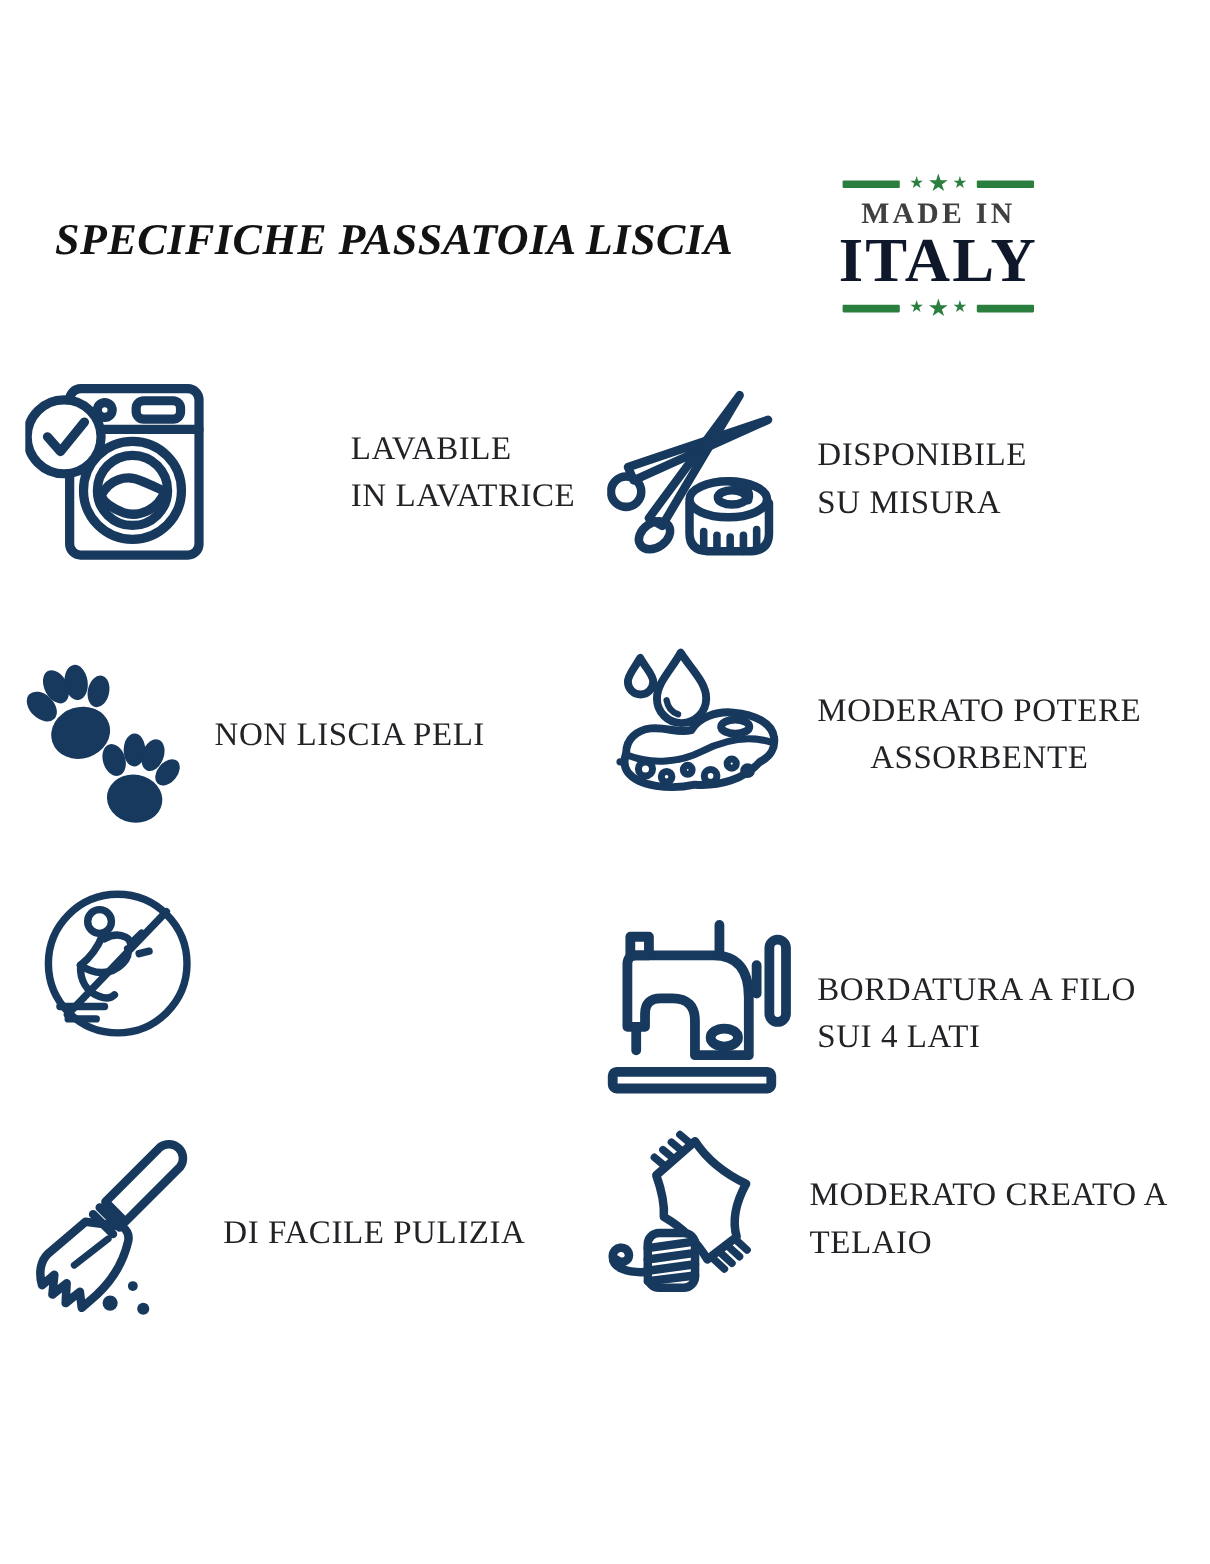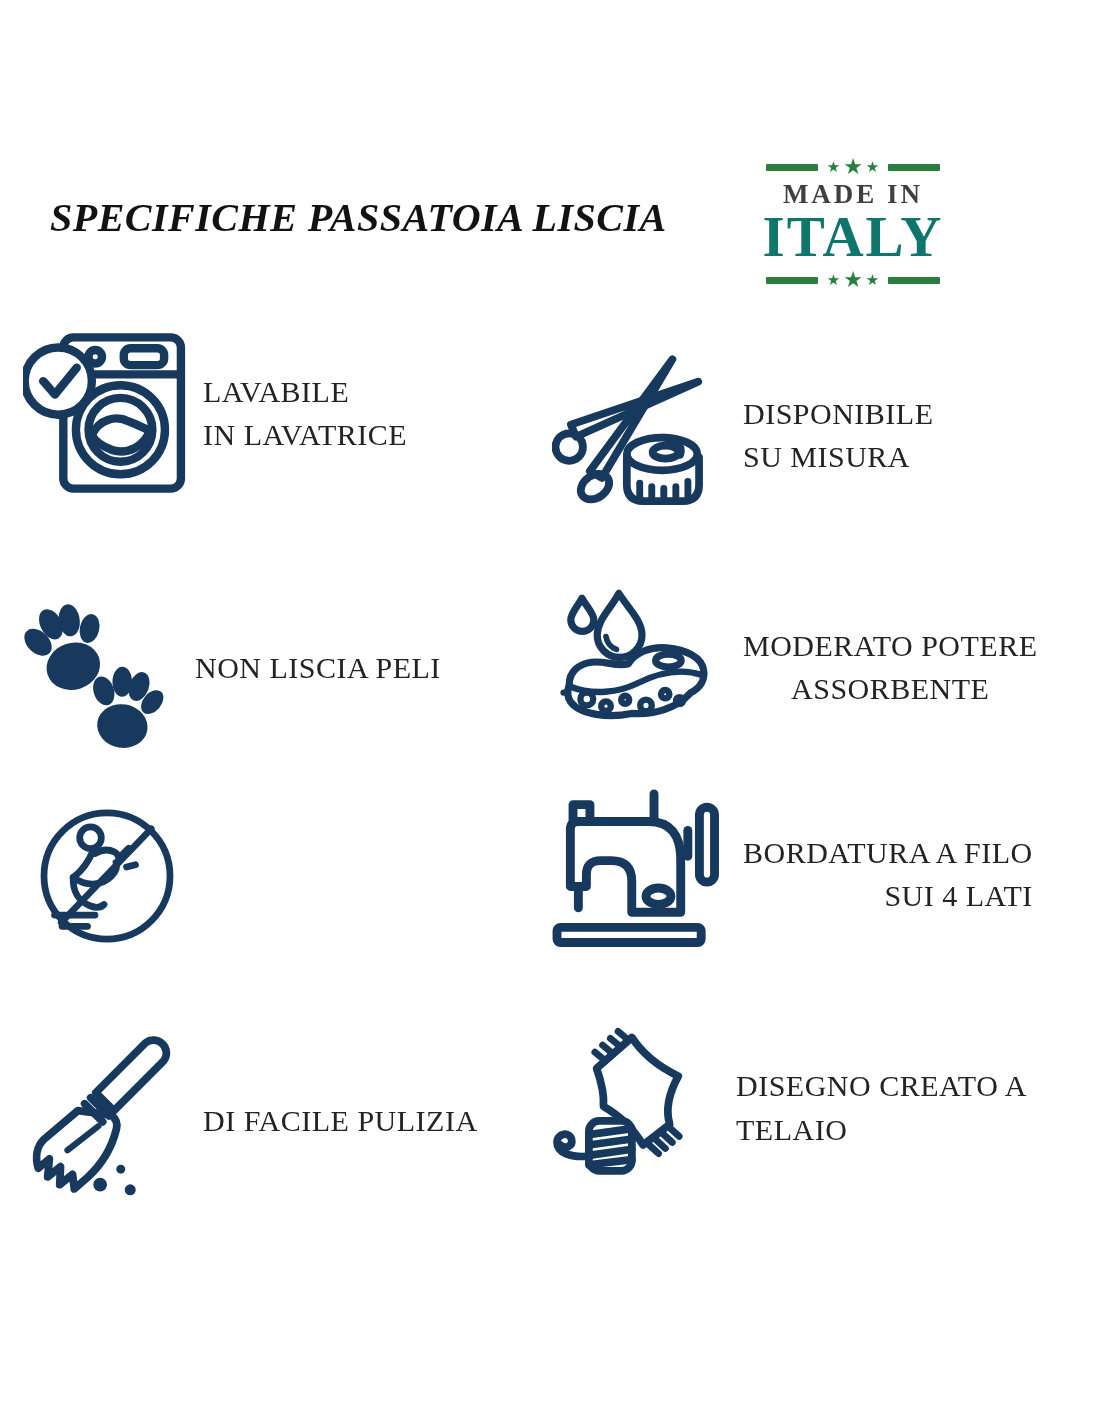--- a/index.html
+++ b/index.html
@@ -27,42 +27,42 @@
   .badge-rule-row{display:flex;align-items:center;gap:9px;height:22px;}
   .badge-bar{width:52px;height:7px;background:#2a7f3f;border-radius:1px;}
   .badge-stars{display:flex;align-items:center;gap:3px;color:#2a7f3f;line-height:1;}
   .star-s{font-size:15px;}
   .star-b{font-size:22px;}
   .made-in{
     color:#404040;font-weight:700;font-size:27px;letter-spacing:3px;
     line-height:1.05;margin-top:2px;white-space:nowrap;
   }
   .italy{
-    color:#0f766e;font-weight:700;font-size:57px;letter-spacing:2px;
+    color:#0f172a;font-weight:700;font-size:57px;letter-spacing:2px;
     line-height:1.0;margin-top:0px;white-space:nowrap;
   }
   .badge .bottom{margin-top:4px;}
   
   .feature{position:absolute;display:flex;align-items:center;}
   .feature.left{width:505px;}
   .feature.right{width:550px;}
   .f-icon{flex:none;display:flex;align-items:center;justify-content:center;}
   .feature.left  .f-icon{width:178px;height:100%;}
   .feature.right .f-icon{width:196px;height:100%;}
   .feature-label{
     margin-left:7px;
     font-size:30px;color:#232327;letter-spacing:0.5px;
     line-height:1.45;white-space:pre-line;
   }
-  .f1{left:18px; top:322px; height:182px;}
+  .f1{left:18px; top:338px; height:182px;justify-content:space-between;}
   .f2{left:540px;top:345px; height:180px;}
   .f3{left:10px; top:570px; height:195px;}
   .f4{left:540px;top:572px; height:190px;text-align:center;}
   .f5{left:18px; top:795px; height:162px;}
-  .f6{left:540px;top:795px; height:158px;text-align:right;}
+  .f6{left:540px;top:842px; height:158px;}
   .f7{left:18px; top:1018px;height:205px;}
   .f8{left:533px;top:1015px;height:185px;}
   
   .icon-svg{display:block;}
   .icon-svg *{vector-effect:none;}
   .ln{fill:none;stroke:#17395e;stroke-width:4.5;stroke-linecap:round;stroke-linejoin:round;}
   .ln5{fill:none;stroke:#17395e;stroke-width:5;stroke-linecap:round;stroke-linejoin:round;}
   .fillnavy{fill:#17395e;stroke:none;}
 </style>
 </head>
@@ -264,17 +264,17 @@
           </g>
           <rect x="25.5" y="57.5" width="25" height="29" rx="6" fill="#ffffff"></rect>
           <line x1="25.5" y1="65.5" x2="50.5" y2="62"></line>
           <line x1="25.5" y1="71.5" x2="50.5" y2="68"></line>
           <line x1="25.5" y1="77.5" x2="50.5" y2="74"></line>
           <line x1="25.5" y1="83" x2="50.5" y2="80"></line>
           <path d="M26,78 C15,79 7,76 7,70 C7,64.5 14.5,63.5 15.5,68.5 C16.2,72.5 11.5,74 9,71.5"></path>
         </g>
       </svg>
     </span>
-    <div class="feature-label">DISEGNO CREATO A
+    <div class="feature-label">MODERATO CREATO A
 TELAIO</div>
   </div>
 
 </div>
 
 </body></html>

